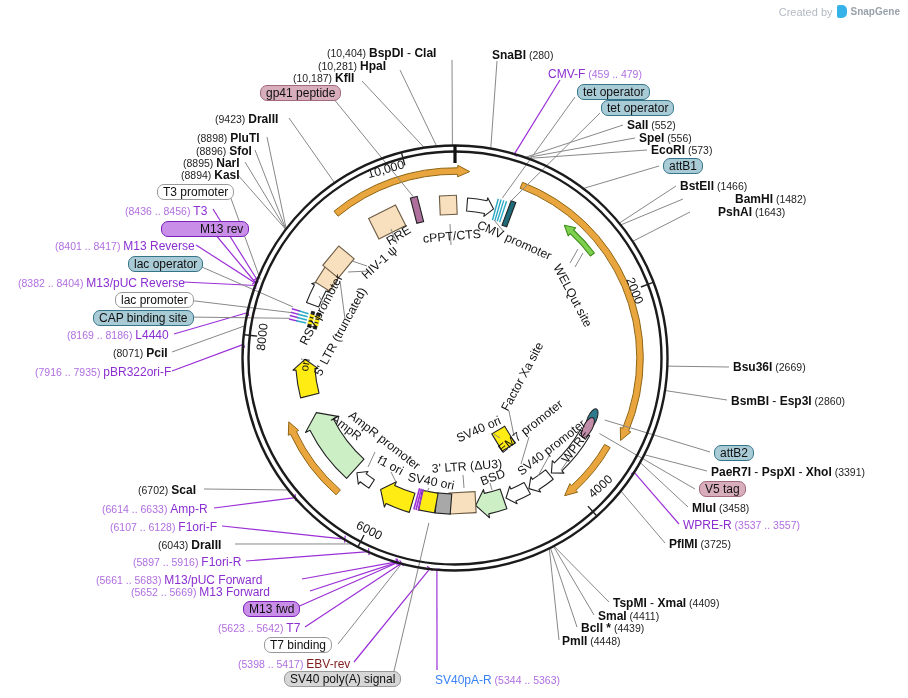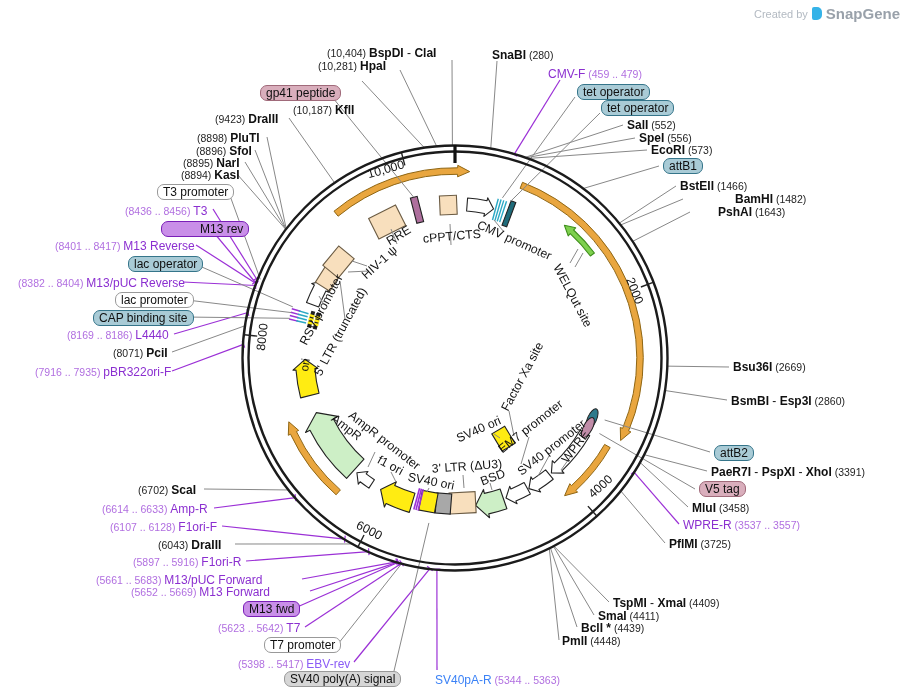--- a/index.html
+++ b/index.html
@@ -12,21 +12,21 @@
   .d{font-size:12px;color:#101010}
   .p{font-size:12px}
   .q{font-size:10.5px}
   .bx{position:absolute;white-space:nowrap;font-size:12px;color:#101010;
       border:1px solid #999;border-radius:7px;padding:0 5px;line-height:14px}
   .center-title{position:absolute;text-align:center;transform:translate(-50%,-50%)}
   .ct-name{font-weight:700;font-size:15px;color:#111}
   .ct-size{font-size:13px;color:#222;margin-top:2px}
   .watermark{position:absolute;top:5px;right:8px;display:flex;align-items:center;gap:4px;
              font-size:11px;color:#B3BAC2}
-  .wm-brand{font-size:15px;font-weight:700;color:#99A1AA}
+  .wm-brand{font-size:10px;font-weight:700;color:#99A1AA}
   .wm-logo{display:inline-block;width:10px;height:13px;border-radius:2px 5px 5px 2px}
 </style>
 </head>
 <body>
 
 <div class="stage">
   <svg id="map" width="908" height="698">
       <g>
         <path d="M 334.0 211.2 A 190.25 190.25 0 0 1 457.7 167.8 L 457.8 165.3 L 469.7 171.6 L 457.6 176.8 L 457.6 174.3 A 183.75 183.75 0 0 0 338.1 216.2 Z" fill="#E9A63F" stroke="#8F6614" stroke-width="1" stroke-linejoin="round"></path>
         <path d="M 522.5 182.3 A 188.25 188.25 0 0 1 628.6 430.9 L 630.9 431.9 L 620.6 440.5 L 620.3 427.4 L 622.6 428.4 A 181.75 181.75 0 0 0 520.1 188.3 Z" fill="#E9A63F" stroke="#8F6614" stroke-width="1" stroke-linejoin="round"></path>
@@ -282,21 +282,21 @@
         <text transform="translate(634,291) rotate(69)" text-anchor="middle" fill="#141414" font-size="12.3" font-family="&quot;Liberation Sans&quot;,sans-serif" dominant-baseline="middle">2000</text>
         <text transform="translate(601,487) rotate(-42)" text-anchor="middle" fill="#141414" font-size="12.3" font-family="&quot;Liberation Sans&quot;,sans-serif" dominant-baseline="middle">4000</text>
         <text transform="translate(369,531) rotate(27)" text-anchor="middle" fill="#141414" font-size="12.3" font-family="&quot;Liberation Sans&quot;,sans-serif" dominant-baseline="middle">6000</text>
         <text transform="translate(263,337) rotate(-84)" text-anchor="middle" fill="#141414" font-size="12.3" font-family="&quot;Liberation Sans&quot;,sans-serif" dominant-baseline="middle">8000</text>
         <text transform="translate(386,170) rotate(-16)" text-anchor="middle" fill="#141414" font-size="12.3" font-family="&quot;Liberation Sans&quot;,sans-serif" dominant-baseline="middle">10,000</text>
       </g>
     </svg>
   <div id="labels">
       <div class="co" style="left: 327px; top: 45px;"><span class="n">(10,404) </span><span class="e">BspDI</span><span class="d">  - </span><span class="e">ClaI</span></div>
       <div class="co" style="left: 318px; top: 58px;"><span class="n">(10,281) </span><span class="e">HpaI</span></div>
-      <div class="co" style="left: 293px; top: 70px; margin-top: 32px;"><span class="n">(10,187) </span><span class="e">KflI</span></div>
+      <div class="co" style="left: 293px; top: 70px;"><span class="n">(10,187) </span><span class="e">KflI</span></div>
       <div class="bx" style="background: rgb(217, 174, 188); border-color: rgb(160, 106, 122); left: 260px; top: 85px;">gp41 peptide</div>
       <div class="co" style="left: 492px; top: 47px;"><span class="e">SnaBI</span><span class="n">  (280)</span></div>
       <div class="co" style="left: 548px; top: 66px;"><span class="p" style="color: rgb(139, 47, 208);">CMV-F</span><span class="q" style="color: rgb(177, 111, 224);">   (459 .. 479)</span></div>
       <div class="bx" style="background: rgb(169, 203, 214); border-color: rgb(53, 117, 138); left: 577px; top: 84px;">tet operator</div>
       <div class="bx" style="background: rgb(169, 203, 214); border-color: rgb(53, 117, 138); left: 601px; top: 100px;">tet operator</div>
       <div class="co" style="left: 627px; top: 117px;"><span class="e">SalI</span><span class="n">  (552)</span></div>
       <div class="co" style="left: 639px; top: 130px;"><span class="e">SpeI</span><span class="n">  (556)</span></div>
       <div class="co" style="left: 651px; top: 142px;"><span class="e">EcoRI</span><span class="n">  (573)</span></div>
       <div class="bx" style="background: rgb(169, 203, 214); border-color: rgb(53, 117, 138); left: 663px; top: 158px; text-align: right;">attB1</div>
       <div class="co" style="left: 680px; top: 178px;"><span class="e">BstEII</span><span class="n">  (1466)</span></div>
@@ -308,25 +308,25 @@
       <div class="co" style="left: 711px; top: 464px;"><span class="e">PaeR7I</span><span class="d">  - </span><span class="e">PspXI</span><span class="d">  - </span><span class="e">XhoI</span><span class="n">  (3391)</span></div>
       <div class="bx" style="background: rgb(217, 174, 188); border-color: rgb(160, 106, 122); left: 699px; top: 481px;">V5 tag</div>
       <div class="co" style="left: 692px; top: 500px;"><span class="e">MluI</span><span class="n">  (3458)</span></div>
       <div class="co" style="left: 683px; top: 517px;"><span class="p" style="color: rgb(139, 47, 208);">WPRE-R</span><span class="q" style="color: rgb(177, 111, 224);">   (3537 .. 3557)</span></div>
       <div class="co" style="left: 669px; top: 536px;"><span class="e">PflMI</span><span class="n">  (3725)</span></div>
       <div class="co" style="left: 613px; top: 595px;"><span class="e">TspMI</span><span class="d">  - </span><span class="e">XmaI</span><span class="n">  (4409)</span></div>
       <div class="co" style="left: 598px; top: 608px;"><span class="e">SmaI</span><span class="n">  (4411)</span></div>
       <div class="co" style="left: 581px; top: 620px;"><span class="e">BclI *</span><span class="n">  (4439)</span></div>
       <div class="co" style="left: 562px; top: 633px;"><span class="e">PmlI</span><span class="n">  (4448)</span></div>
       <div class="co" style="left: 435px; top: 672px;"><span class="p" style="color: #3b82f6;">SV40pA-R</span><span class="q" style="color: rgb(177, 111, 224);">    (5344 .. 5363)</span></div>
-      <div class="co" style="left: 238px; top: 656px;"><span class="q" style="color: rgb(177, 111, 224);">(5398 .. 5417)  </span><span class="p" style="color: #8b5cf6;">EBV-rev</span></div>
+      <div class="co" style="left: 238px; top: 656px;"><span class="q" style="color: rgb(177, 111, 224);">(5398 .. 5417)  </span><span class="p" style="color: #7f1d1d;">EBV-rev</span></div>
       <div class="bx" style="background: rgb(214, 214, 214); border-color: rgb(153, 153, 153); left: 284px; top: 671px;">SV40 poly(A) signal</div>
-      <div class="bx" style="background: rgb(255, 255, 255); border-color: rgb(153, 153, 153); left: 264px; top: 637px;">T7 promoter</div>
+      <div class="bx" style="background: rgb(255, 255, 255); border-color: rgb(153, 153, 153); left: 264px; top: 637px;">T7 binding</div>
       <div class="co" style="left: 218px; top: 620px;"><span class="q" style="color: rgb(177, 111, 224);">(5623 .. 5642)  </span><span class="p" style="color: rgb(139, 47, 208);">T7</span></div>
-      <div class="bx" style="background: rgb(201, 143, 232); border-color: rgb(122, 31, 184); left: 243px; top: 601px; border-radius: 6px;">M13 fwd</div>
+      <div class="bx" style="background: rgb(201, 143, 232); border-color: rgb(122, 31, 184); left: 243px; top: 601px;">M13 fwd</div>
       <div class="co" style="left: 131px; top: 584px;"><span class="q" style="color: rgb(177, 111, 224);">(5652 .. 5669)  </span><span class="p" style="color: rgb(139, 47, 208);">M13 Forward</span></div>
       <div class="co" style="left: 96px; top: 572px;"><span class="q" style="color: rgb(177, 111, 224);">(5661 .. 5683)  </span><span class="p" style="color: rgb(139, 47, 208);">M13/pUC Forward</span></div>
       <div class="co" style="left: 133px; top: 554px;"><span class="q" style="color: rgb(177, 111, 224);">(5897 .. 5916)  </span><span class="p" style="color: rgb(139, 47, 208);">F1ori-R</span></div>
       <div class="co" style="left: 158px; top: 537px;"><span class="n">(6043) </span><span class="e">DraIII</span></div>
       <div class="co" style="left: 110px; top: 519px;"><span class="q" style="color: rgb(177, 111, 224);">(6107 .. 6128)  </span><span class="p" style="color: rgb(139, 47, 208);">F1ori-F</span></div>
       <div class="co" style="left: 102px; top: 501px;"><span class="q" style="color: rgb(177, 111, 224);">(6614 .. 6633)  </span><span class="p" style="color: rgb(139, 47, 208);">Amp-R</span></div>
       <div class="co" style="left: 138px; top: 482px;"><span class="n">(6702) </span><span class="e">ScaI</span></div>
       <div class="co" style="left: 35px; top: 364px;"><span class="q" style="color: rgb(177, 111, 224);">(7916 .. 7935)  </span><span class="p" style="color: rgb(139, 47, 208);">pBR322ori-F</span></div>
       <div class="co" style="left: 113px; top: 345px;"><span class="n">(8071) </span><span class="e">PciI</span></div>
       <div class="co" style="left: 67px; top: 327px;"><span class="q" style="color: rgb(177, 111, 224);">(8169 .. 8186)  </span><span class="p" style="color: rgb(139, 47, 208);">L4440</span></div>

